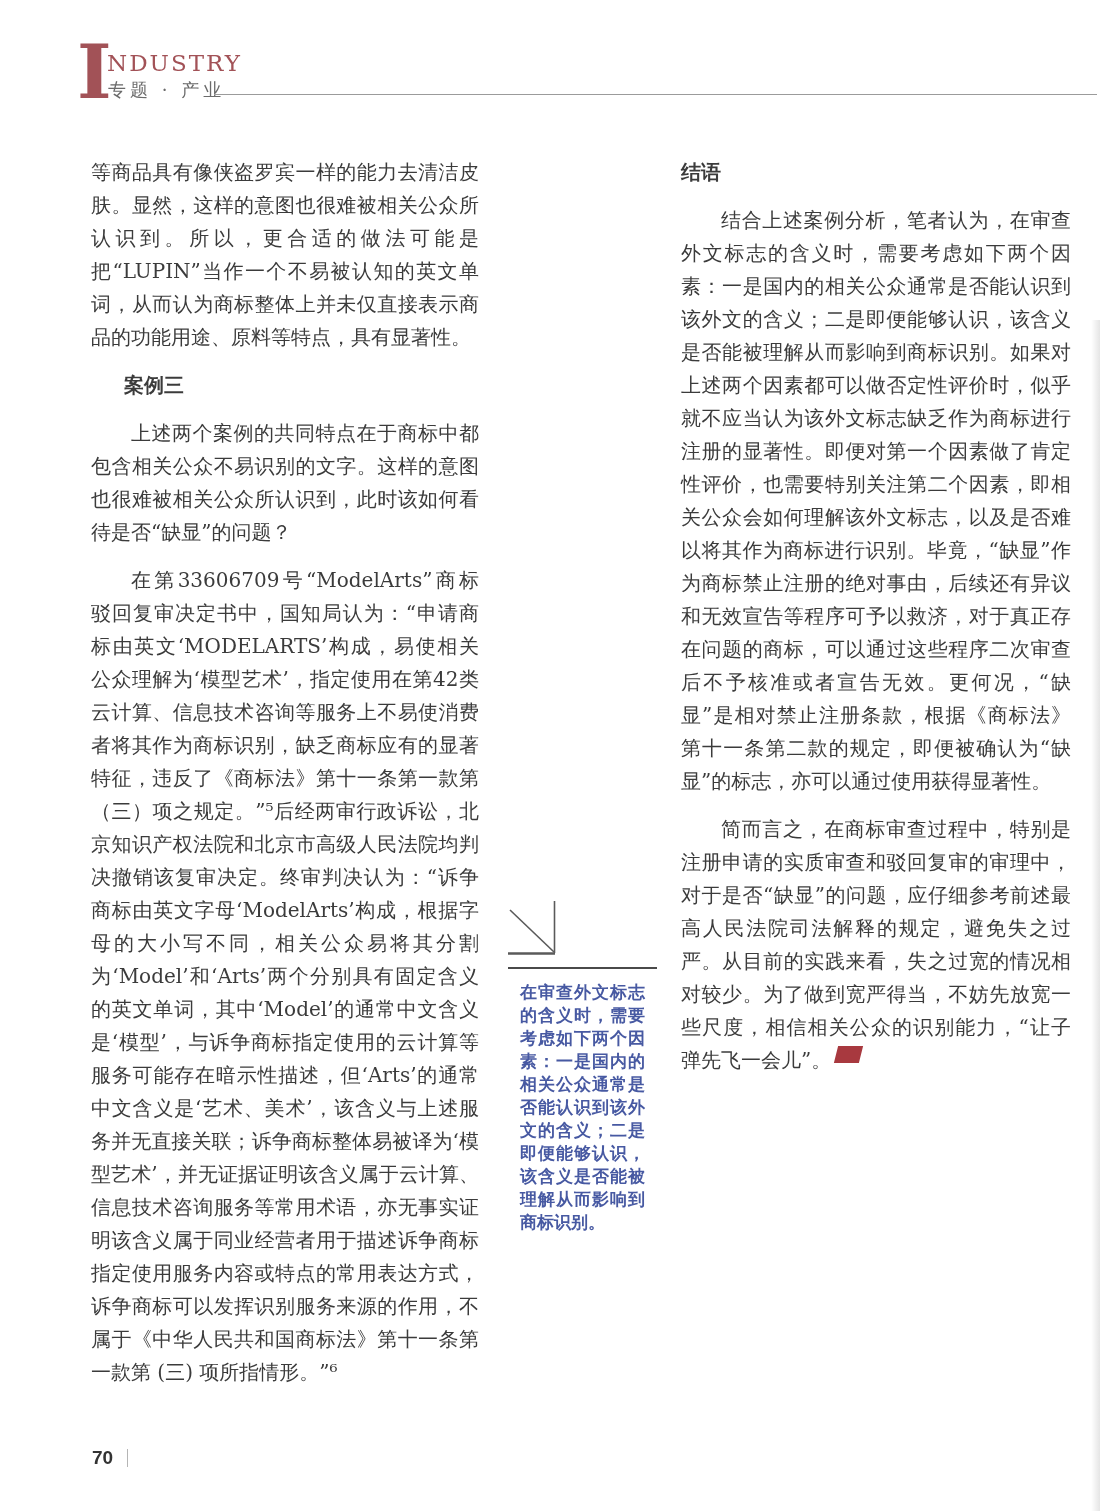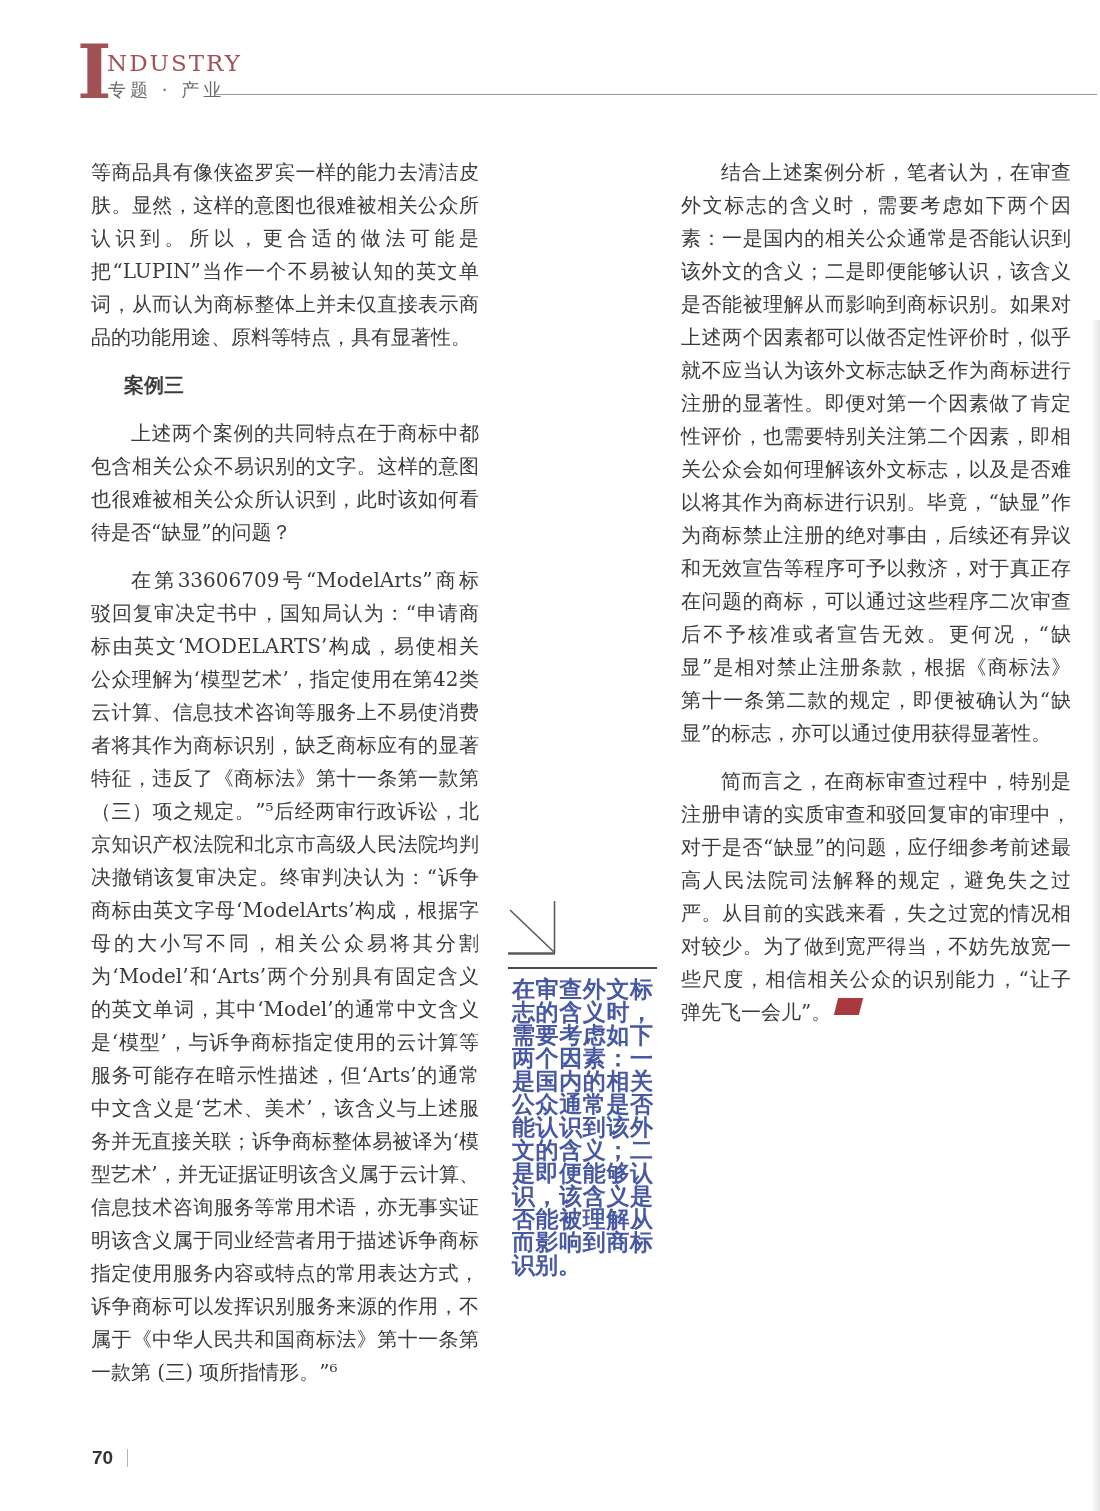--- a/index.html
+++ b/index.html
@@ -45,22 +45,22 @@
     margin:33px 0 0 0;font-family:"Liberation Sans","DejaVu Sans",sans-serif;
     font-weight:bold;font-size:22px;line-height:33px;color:#1d1d1d;
   }
   sup{font-size:12px;line-height:0;}
   
   .pullquote{position:absolute;left:508px;top:898px;width:149px;}
   .pq-arrow{display:block;}
   .pq-rule{width:149px;height:2px;background:#4a4a4a;margin:7px 0 9px 0;}
   .pq-text{
     font-family:"Liberation Sans","DejaVu Sans",sans-serif;
-    font-weight:bold;font-size:23px;line-height:23px;text-align:justify;
-    color:#4759a2;margin:4px;
+    font-weight:bold;font-size:17px;line-height:23px;text-align:justify;
+    color:#4759a2;margin:12px;
   }
   
   .end-mark{
     display:inline-block;width:25px;height:17px;margin-left:5px;
     background:#a8393f;transform:skewX(-14deg);vertical-align:-2px;
     text-align:center;
   }
   .end-mark span{
     display:inline-block;transform:skewX(14deg);
     font-family:"DejaVu Serif","Liberation Serif",serif;font-style:italic;
@@ -113,20 +113,21 @@
     <svg class="pq-arrow" width="60" height="62" viewBox="0 0 60 62">
       <line x1="2" y1="12" x2="46" y2="54" stroke="#5a5a5a" stroke-width="1.6"></line>
       <line x1="46.5" y1="3" x2="46.5" y2="55" stroke="#5a5a5a" stroke-width="1.6"></line>
       <line x1="0" y1="55.5" x2="47" y2="55.5" stroke="#5a5a5a" stroke-width="2.4"></line>
     </svg>
     <div class="pq-rule"></div>
     <p class="pq-text">在审查外文标志的含义时，需要考虑如下两个因素：一是国内的相关公众通常是否能认识到该外文的含义；二是即便能够认识，该含义是否能被理解从而影响到商标识别。</p>
   </div>
 
   <div class="col col-right">
+    <p class="h-conclusion">结语</p>
     <p class="indent">结合上述案例分析，笔者认为，在审查外文标志的含义时，需要考虑如下两个因素：一是国内的相关公众通常是否能认识到该外文的含义；二是即便能够认识，该含义是否能被理解从而影响到商标识别。如果对上述两个因素都可以做否定性评价时，似乎就不应当认为该外文标志缺乏作为商标进行注册的显著性。即便对第一个因素做了肯定性评价，也需要特别关注第二个因素，即相关公众会如何理解该外文标志，以及是否难以将其作为商标进行识别。毕竟，“缺显”作为商标禁止注册的绝对事由，后续还有异议和无效宣告等程序可予以救济，对于真正存在问题的商标，可以通过这些程序二次审查后不予核准或者宣告无效。更何况，“缺显”是相对禁止注册条款，根据《商标法》第十一条第二款的规定，即便被确认为“缺显”的标志，亦可以通过使用获得显著性。</p>
     <p class="indent"><span>简而言之，在商标审查过程中，特别是注册申请的实质审查和驳回复审的审理中，对于是否“缺显”的问题，应仔细参考前述最高人民法院司法解释的规定，避免失之过严。从目前的实践来看，失之过宽的情况相对较少。为了做到宽严得当，不妨先放宽一些尺度，相信相关公众的识别能力，“让子弹先飞一会儿”。</span><span class="end-mark"><span>IP</span></span>
     </p>
   </div>
 
 
   <div class="page-number">
     <span>70</span><span class="page-number-bar"></span>
   </div>
 

